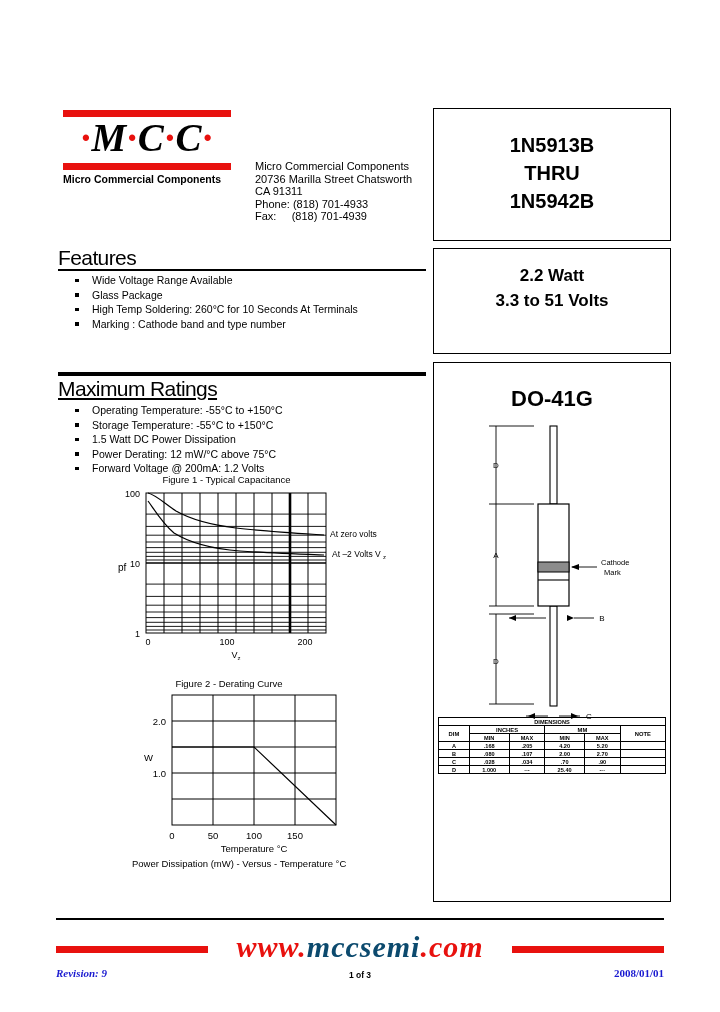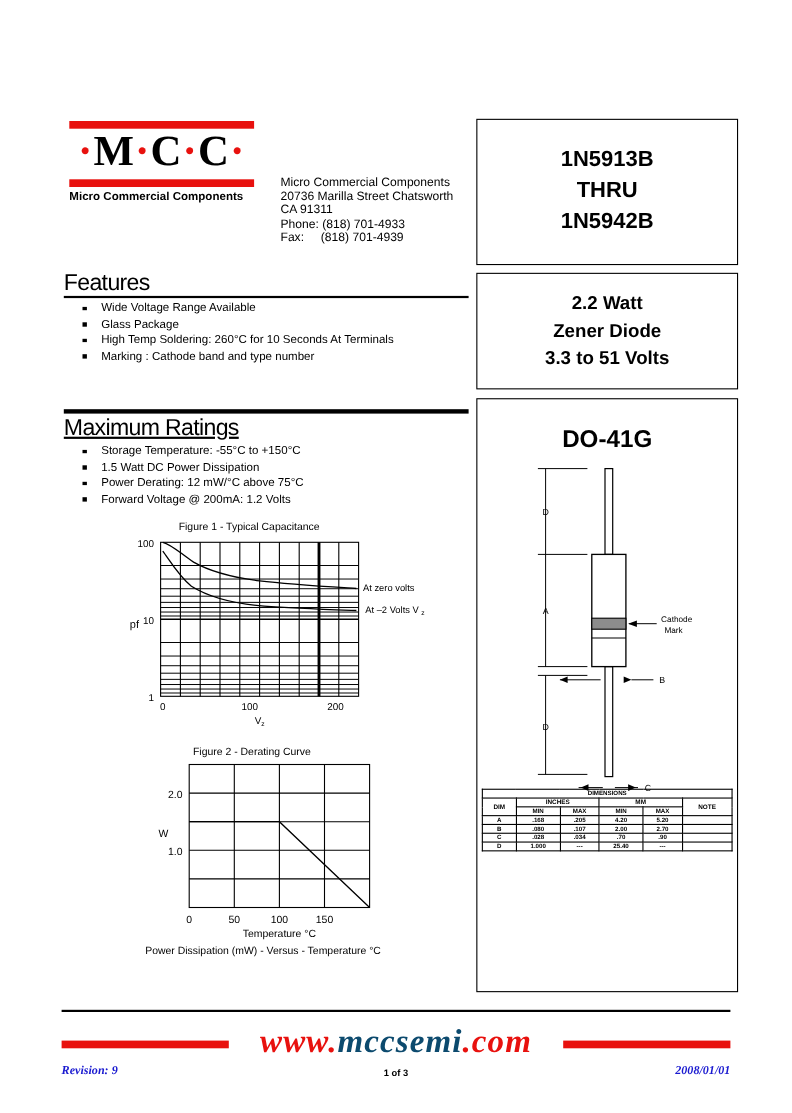--- a/index.html
+++ b/index.html
@@ -7,21 +7,21 @@
        font-family:"Liberation Sans",sans-serif;color:#000;}
 
   .page{position:absolute;left:0;top:0;width:720px;height:1012px;}
 
   
   .logo-block{position:absolute;left:63px;top:110px;width:170px;}
   .logo-bar{height:7px;background:#e8110e;width:168px;}
   .logo-bar.bottom{margin-top:0;}
   .logo-mid{position:relative;height:46px;}
   .logo-text{position:absolute;left:0;top:-2px;width:168px;text-align:center;
-             font-family:"Liberation Serif",serif;font-weight:bold;
+             font-family:"Liberation Serif",serif;font-style:italic;font-weight:bold;
              font-size:39px;letter-spacing:1px;}
   .logo-dot{color:#e8110e;}
   .logo-sub{margin-top:3px;font-size:10.5px;font-weight:bold;width:176px;
             font-family:"Liberation Sans",sans-serif;}
 
   .addr{position:absolute;left:255px;top:160px;font-size:11px;line-height:12.6px;
         font-family:"Liberation Sans",sans-serif;}
   .addr .row{white-space:pre;}
 
   
@@ -50,21 +50,21 @@
   
   .foot-rule{position:absolute;height:1.5px;background:#000;}
   .foot-bar{position:absolute;height:7px;background:#e8110e;}
   .foot-url{position:absolute;top:930px;width:720px;text-align:center;
             font-family:"Liberation Serif",serif;font-style:italic;font-weight:bold;
             font-size:30px;letter-spacing:1px;}
   .url-red{color:#e8110e;}
   .url-blk{color:#0c4a6e;}
   .rev{position:absolute;left:56px;top:967px;font-size:11px;font-style:italic;
        font-weight:bold;color:#1a1ad0;font-family:"Liberation Serif",serif;}
-  .date{position:absolute;right:56px;top:967px;font-size:11px;font-style:italic;
+  .date{position:absolute;right:56px;top:967px;font-size:11px;
         font-weight:bold;color:#1a1ad0;font-family:"Liberation Serif",serif;}
   .pageno{position:absolute;top:970px;width:720px;text-align:center;
           font-size:8.5px;font-weight:bold;}
 
   
   table.dims{border-collapse:collapse;width:100%;font-size:5.6px;
              font-family:"Liberation Sans",sans-serif;text-align:center;}
   table.dims td,table.dims th{border:0.8px solid #000;padding:0.5px 0;font-weight:bold;}
   table.dims .hrow td{font-size:5.8px;}
 </style>
@@ -93,39 +93,39 @@
   </div>
 
   <div class="box" style="left:433px;top:108px;width:238px;height:133px;">
     <div class="box-title" style="margin-top:22px;">1N5913B</div>
     <div class="box-title">THRU</div>
     <div class="box-title">1N5942B</div>
   </div>
 
   <div class="box" style="left:433px;top:248px;width:238px;height:106px;">
     <div class="box-sub" style="margin-top:14px;">2.2 Watt</div>
-    <div class="box-sub">Zener Diode</div>
     <div class="box-sub">3.3 to 51 Volts</div>
   </div>
 
   <div style="position:absolute;left:58px;top:246px;width:368px;">
     <div class="sec-title">Features</div>
     <div class="rule" style="margin-top:-1px;"></div>
     <ul class="bullets">
       <li>Wide Voltage Range Available</li>
       <li>Glass Package</li>
       <li>High Temp Soldering: 260°C for 10 Seconds At Terminals</li>
       <li>Marking : Cathode band and type number</li>
     </ul>
   </div>
 
   <div style="position:absolute;left:58px;top:372px;width:368px;">
     <div class="rule thick"></div>
     <div class="sec-title" style="margin-top:1px;text-decoration:underline;">Maximum Ratings</div>
     <ul class="bullets">
+      <li>Operating Temperature: -55°C to +150°C</li>
       <li>Storage Temperature: -55°C to +150°C</li>
       <li>1.5 Watt DC Power Dissipation</li>
       <li>Power Derating: 12 mW/°C above 75°C</li>
       <li>Forward Voltage @ 200mA: 1.2 Volts</li>
     </ul>
   </div>
 
   <div style="position:absolute;left:104px;top:474px;width:290px;height:196px;">
     <div class="figcap" style="width:225px;margin-left:10px;">Figure 1  -  Typical Capacitance</div>
 

